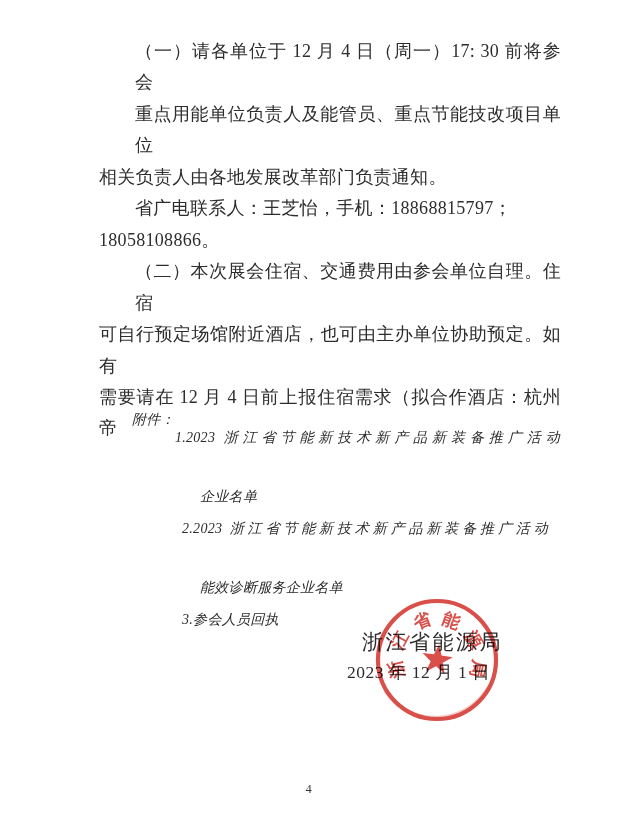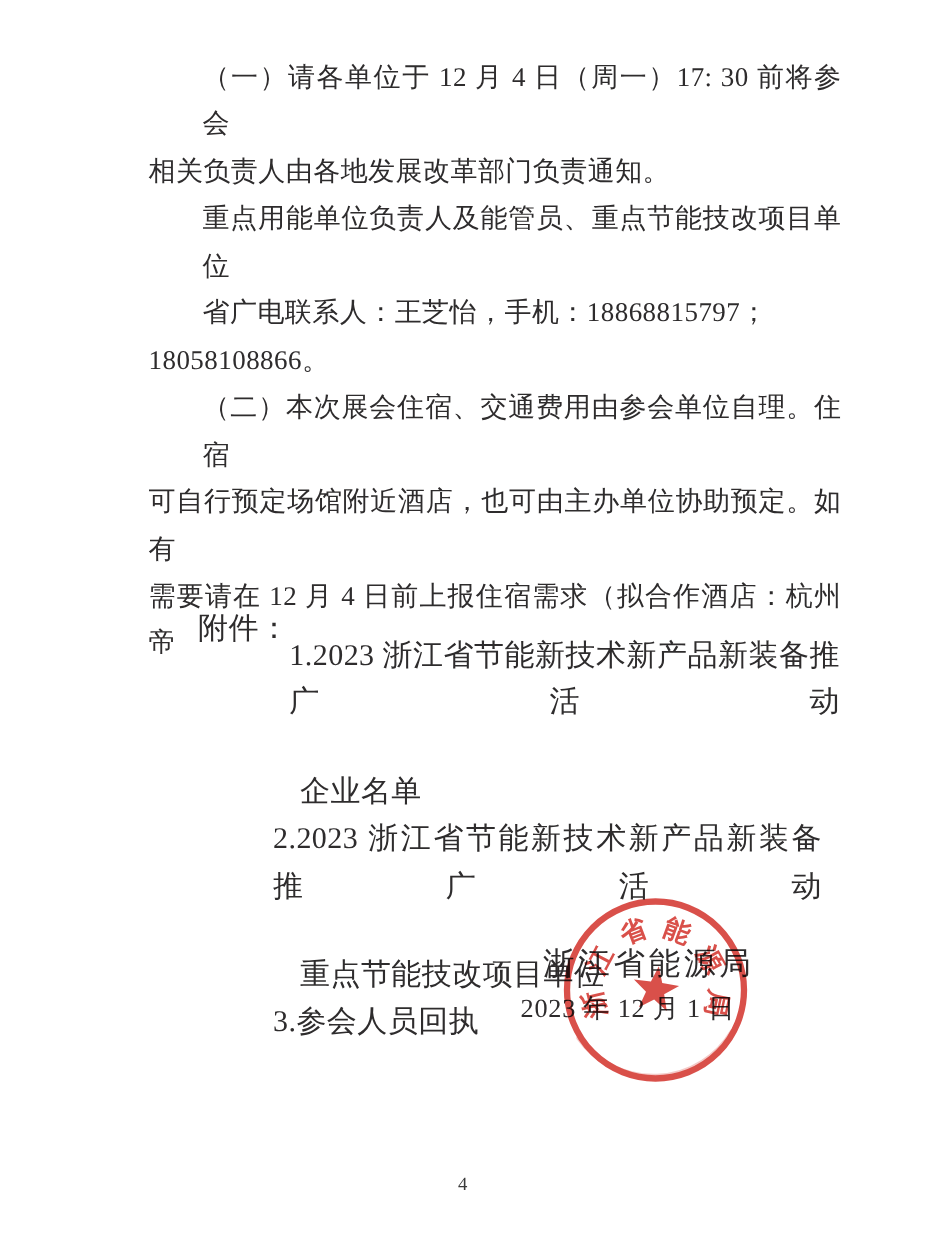--- a/index.html
+++ b/index.html
@@ -34,23 +34,24 @@
     white-space: normal;
     text-align: justify;
     text-align-last: justify;
   }
   
   .att {
     position: absolute;
     left: 132px;
     top: 404px;
     width: 428px;
-    font-size: 20px;
+    font-size: 14px;
     line-height: 31.4px;
     letter-spacing: 0.3px;
+    font-style: italic;
   }
   .att-row1 { display: flex; }
   .att-label { flex: none; }
   .att-fill {
     flex: 1;
     text-align: justify;
     text-align-last: justify;
     margin-top: 18px;
   }
   .att-cont { margin-left: 68px; margin-top: 28px; }
@@ -101,37 +102,37 @@
     letter-spacing: 1px;
   }
 </style>
 </head>
 <body>
 
 <div class="page">
 
   <div class="doc-body">
     <div class="bline indent fill">（一）请各单位于 12 月 4 日（周一）17: 30 前将参会</div>
+    <div class="bline indent fill">重点用能单位负责人及能管员、重点节能技改项目单位</div>
     <div class="bline">相关负责人由各地发展改革部门负责通知。</div>
-    <div class="bline indent fill">重点用能单位负责人及能管员、重点节能技改项目单位</div>
     <div class="bline indent">省广电联系人：王芝怡，手机：18868815797；</div>
     <div class="bline">18058108866。</div>
     <div class="bline indent fill">（二）本次展会住宿、交通费用由参会单位自理。住宿</div>
     <div class="bline fill">可自行预定场馆附近酒店，也可由主办单位协助预定。如有</div>
     <div class="bline fill">需要请在 12 月 4 日前上报住宿需求（拟合作酒店：杭州帝</div>
   </div>
 
   <div class="att">
     <div class="att-row1">
       <span class="att-label">附件：</span>
       <span class="att-fill">1.2023 浙江省节能新技术新产品新装备推广活动</span>
     </div>
     <div class="att-cont">企业名单</div>
     <div class="att-item just">2.2023 浙江省节能新技术新产品新装备推广活动</div>
-    <div class="att-cont">重点节能技改项目单位</div>
+    <div class="att-cont">能效诊断服务企业名单</div>
     <div class="att-item">3.参会人员回执</div>
   </div>
 
   <div class="sig-org">浙江省能源局</div>
   <div class="sig-date">2023 年 12 月 1 日</div>
 
   <div class="seal">
     <svg width="132" height="150" viewBox="0 0 132 150">
 
       <circle cx="65" cy="66" r="59" fill="none" stroke-width="4.2" stroke="#d6423c"></circle>

